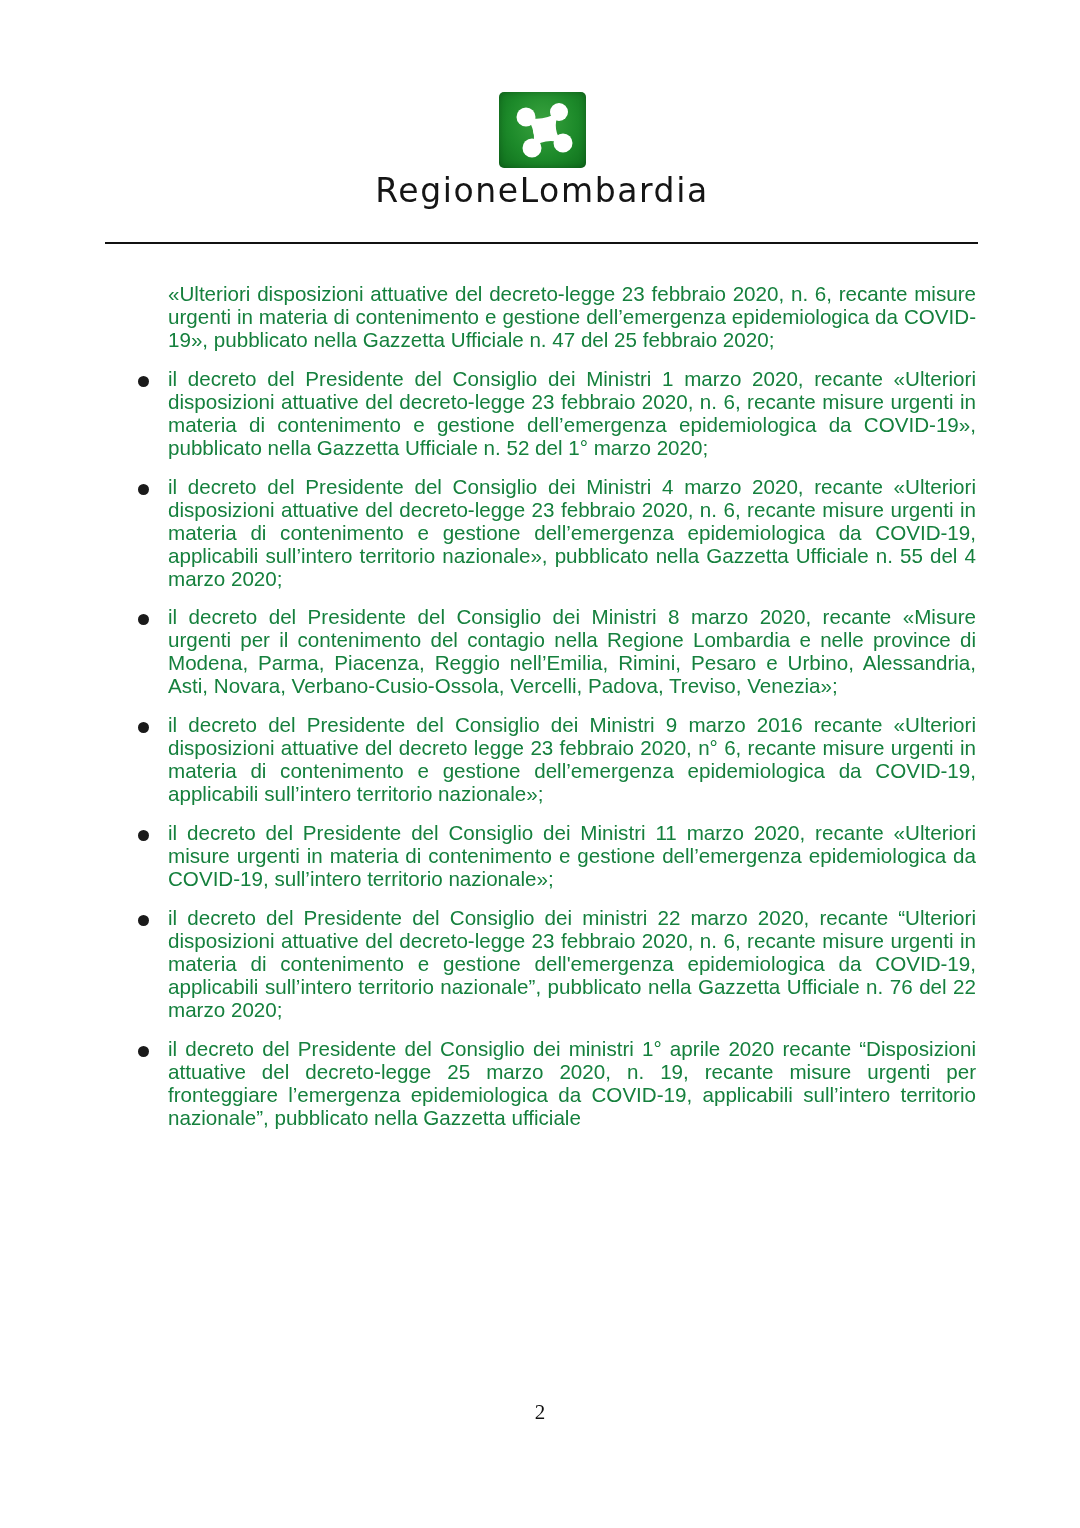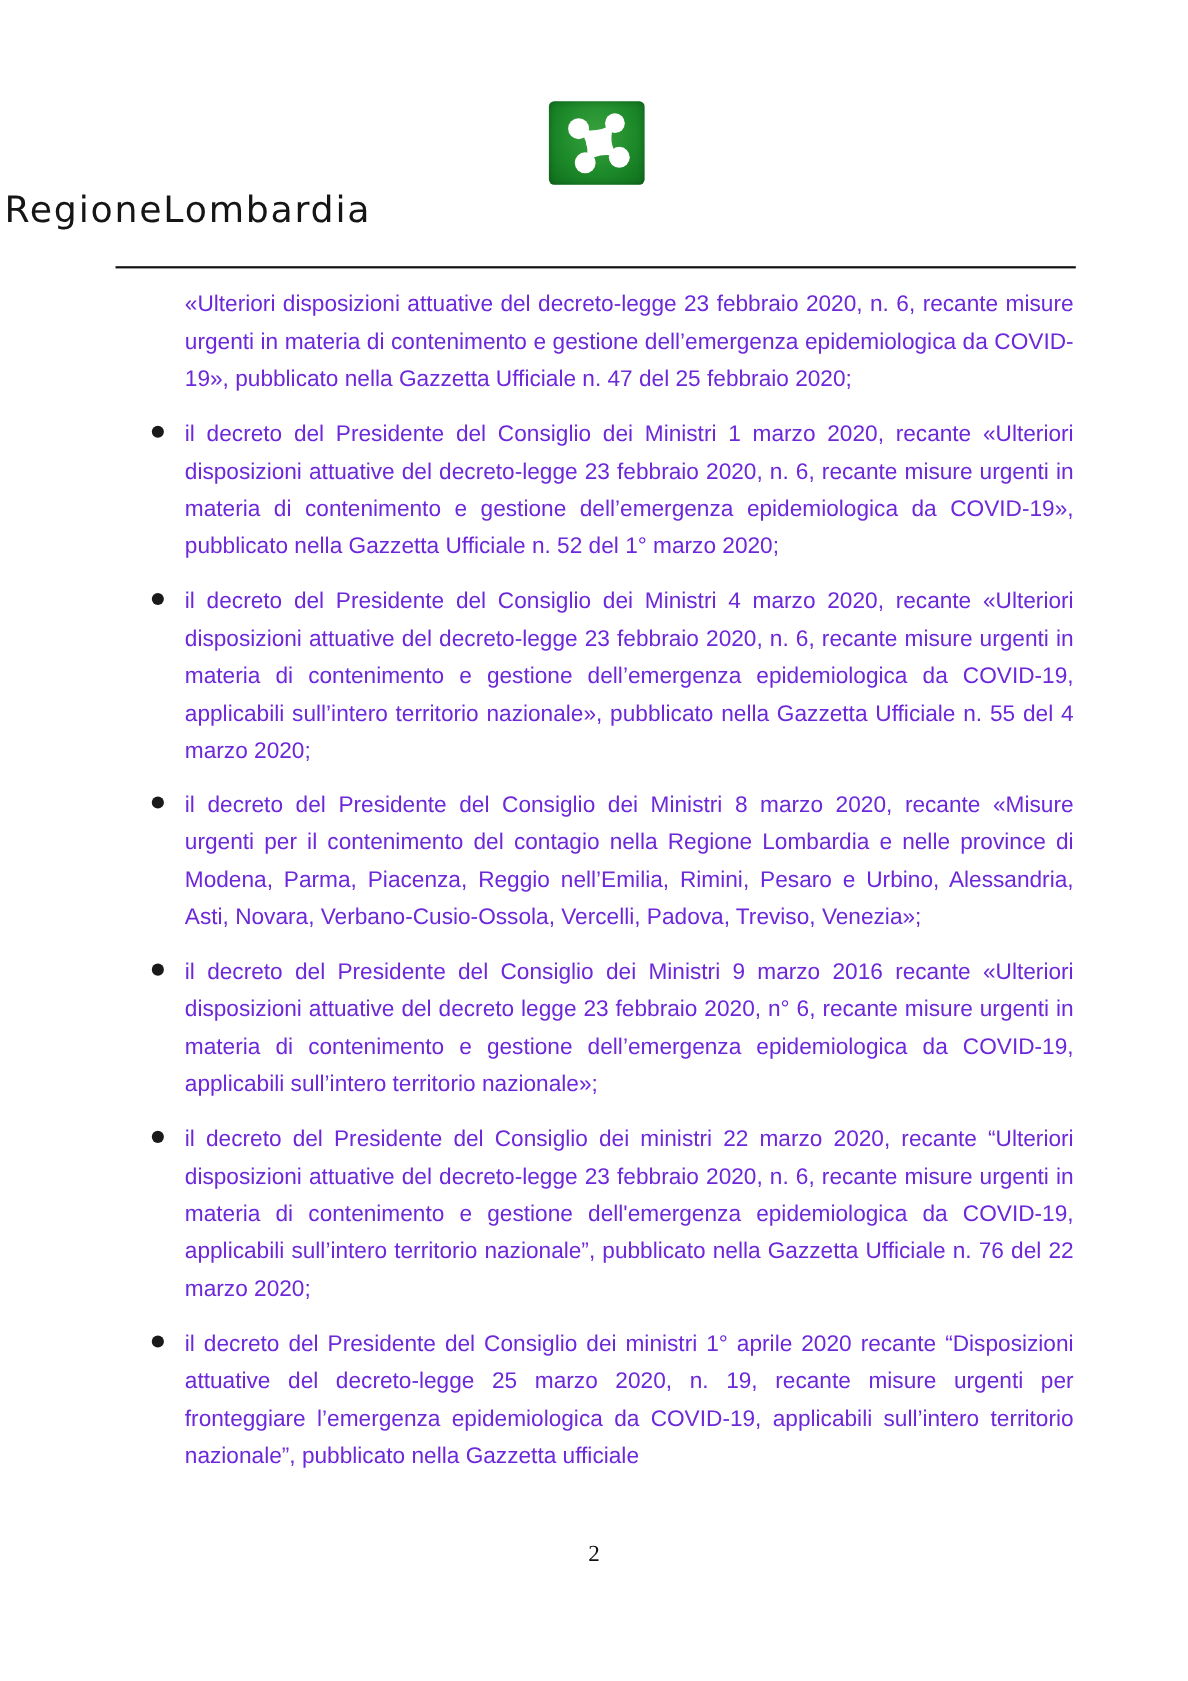--- a/index.html
+++ b/index.html
@@ -37,44 +37,45 @@
       left: 0;
       top: 0;
       width: 87px;
       height: 76px;
     }
     .logo-text {
       position: absolute;
       left: 0;
       width: 1080px;
       top: 171px;
+      text-align: center;
       font-family: "DejaVu Sans", sans-serif;
       font-size: 33px;
       letter-spacing: 1.6px;
       color: #151515;
       padding-left: 4px;
       box-sizing: border-box;
     }
     .header-rule {
       position: absolute;
       left: 105px;
       top: 242px;
       width: 873px;
       height: 0;
       border-top: 2px solid #111111;
     }
     .content {
       position: absolute;
       left: 168px;
-      top: 260px;
+      top: 282px;
       width: 808px;
       font-family: "Liberation Sans", sans-serif;
       font-size: 20.6px;
-      line-height: 34px;
-      color: #6d28d9;
+      line-height: 23px;
+      color: #15803d;
     }
     .para {
       text-align: justify;
       margin: 0 0 15.8px 0;
       position: relative;
     }
     .bullet-dot {
       position: absolute;
       left: -30px;
       top: 9px;
@@ -128,20 +129,24 @@
   <div class="para">
     <span class="bullet-dot"></span>
     <span>il decreto del Presidente del Consiglio dei Ministri 8 marzo 2020, recante «Misure urgenti per il contenimento del contagio nella Regione Lombardia e nelle province di Modena, Parma, Piacenza, Reggio nell’Emilia, Rimini, Pesaro e Urbino, Alessandria, Asti, Novara, Verbano-Cusio-Ossola, Vercelli, Padova, Treviso, Venezia»;</span>
   </div>
   <div class="para">
     <span class="bullet-dot"></span>
     <span>il decreto del Presidente del Consiglio dei Ministri 9 marzo 2016 recante «Ulteriori disposizioni attuative del decreto legge 23 febbraio 2020, n° 6, recante misure urgenti in materia di contenimento e gestione dell’emergenza epidemiologica da COVID-19, applicabili sull’intero territorio nazionale»;</span>
   </div>
   <div class="para">
     <span class="bullet-dot"></span>
+    <span>il decreto del Presidente del Consiglio dei Ministri 11 marzo 2020, recante «Ulteriori misure urgenti in materia di contenimento e gestione dell’emergenza epidemiologica da COVID-19, sull’intero territorio nazionale»;</span>
+  </div>
+  <div class="para">
+    <span class="bullet-dot"></span>
     <span>il decreto del Presidente del Consiglio dei ministri 22 marzo 2020, recante “Ulteriori disposizioni attuative del decreto-legge 23 febbraio 2020, n. 6, recante misure urgenti in materia di contenimento e gestione dell'emergenza epidemiologica da COVID-19, applicabili sull’intero territorio nazionale”, pubblicato nella Gazzetta Ufficiale n. 76 del 22 marzo 2020;</span>
   </div>
   <div class="para">
     <span class="bullet-dot"></span>
     <span>il decreto del Presidente del Consiglio dei ministri 1° aprile 2020 recante “Disposizioni attuative del decreto-legge 25 marzo 2020, n. 19, recante misure urgenti per fronteggiare l’emergenza epidemiologica da COVID-19, applicabili sull’intero territorio nazionale”, pubblicato nella Gazzetta ufficiale</span>
   </div>
 </div>
 
 <div class="page-number">2</div>
 

